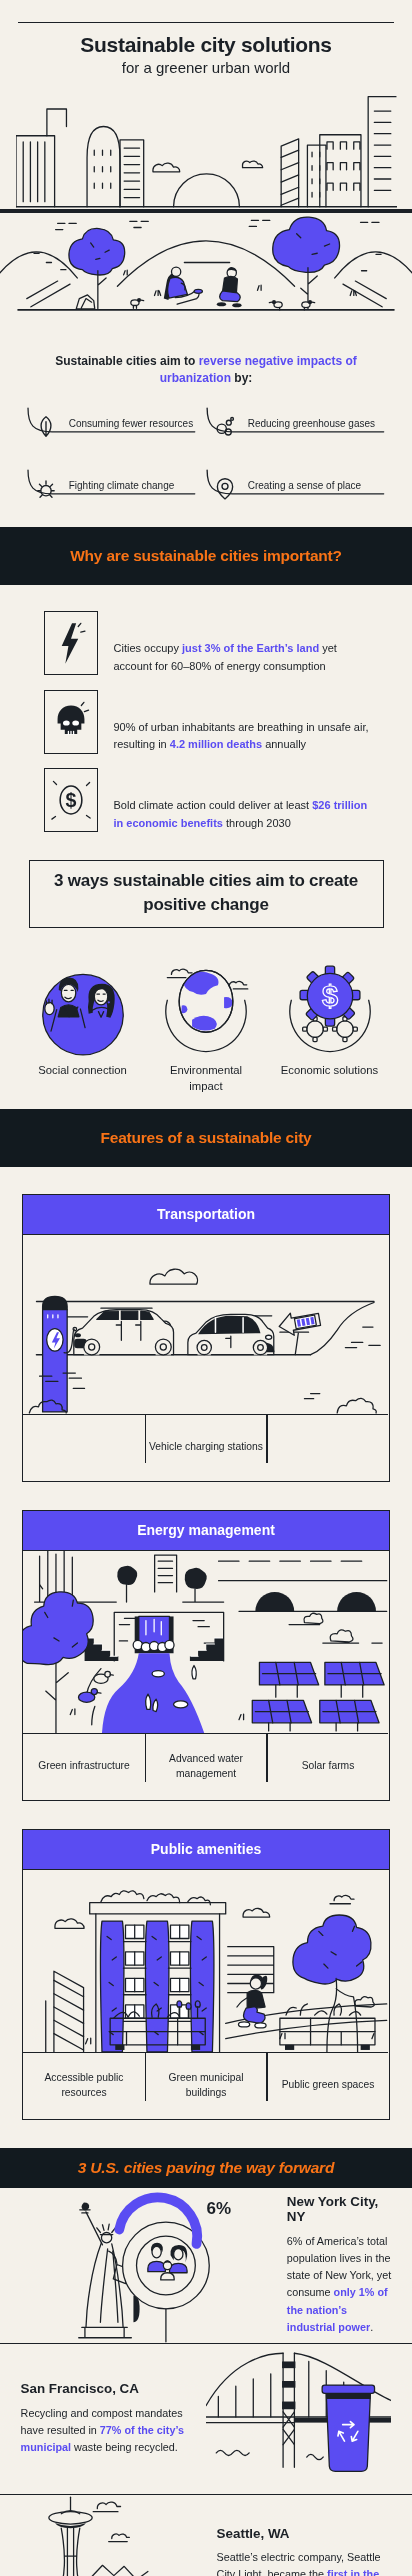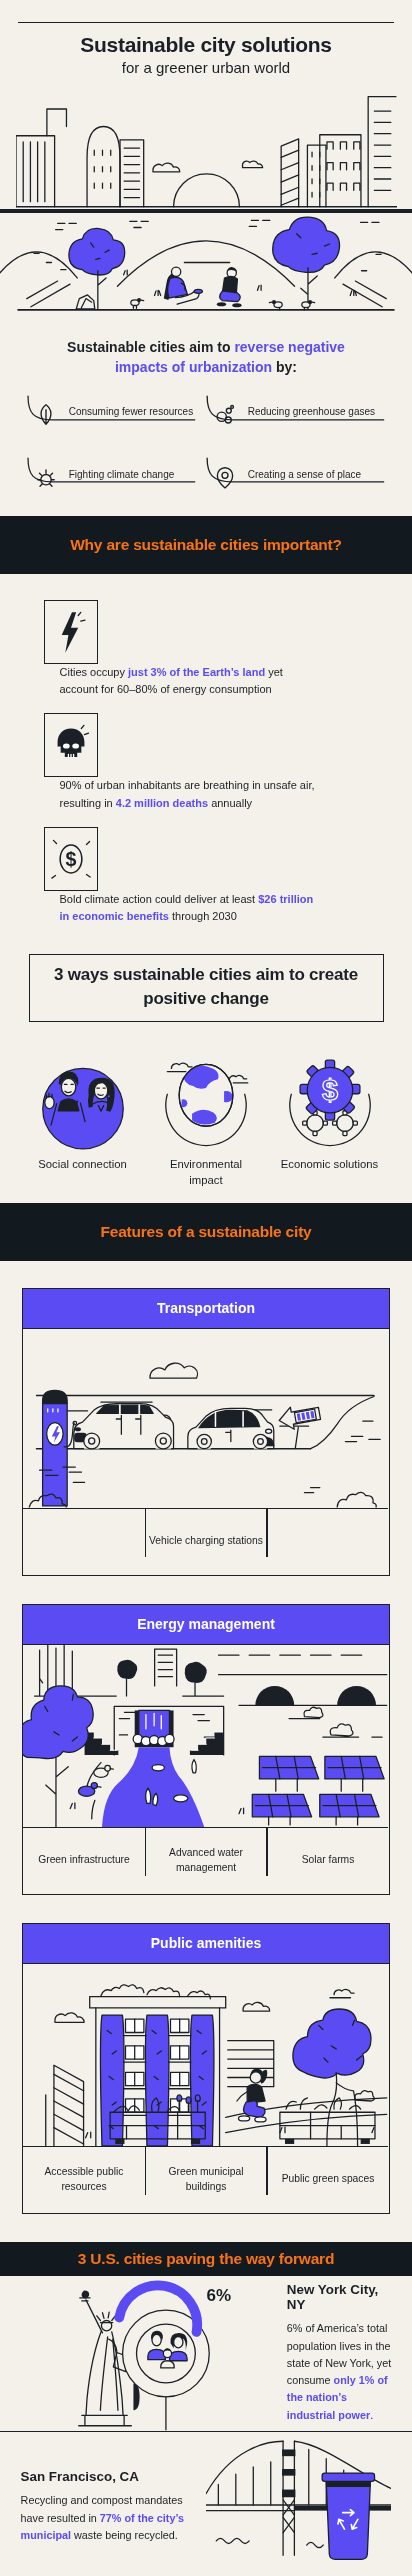--- a/index.html
+++ b/index.html
@@ -18,34 +18,34 @@
 
   
   .masthead{padding-top:21.6px;text-align:center;}
   .top-rule{width:376px;margin:0 auto;border-top:1.3px solid var(--ink);}
   .title{font-size:21px;font-weight:800;letter-spacing:-0.3px;margin-top:10.3px;}
   .subtitle{font-size:15px;font-weight:500;margin-top:2.1px;}
   .skyline{margin:3.1px auto 0;}
   .bar{height:3.6px;background:var(--ink);}
 
   .intro{padding-top:26px;text-align:center;}
-  .intro p{font-size:14px;font-weight:700;line-height:1.45;width:319px;margin:0 auto;}
+  .intro p{font-size:12px;font-weight:700;line-height:1.45;width:319px;margin:16px auto;}
   .hl{color:var(--purple);font-weight:700;}
 
   .benefits{width:368px;margin:14.4px auto 16.5px;display:grid;grid-template-columns:179px 189px;row-gap:17.5px;}
   .benefit{position:relative;height:45px;display:flex;align-items:center;padding-left:12.4px;}
   .benefit-curve{position:absolute;left:4.1px;top:3.1px;width:calc(100% - 8.2px);height:31px;}
   .benefit-label{font-size:10px;font-weight:500;margin-left:10.3px;padding-bottom:5.2px;}
 
   .band{height:58px;background:var(--dark);display:flex;align-items:center;justify-content:center;}
-  .band--small{height:34px;}
+  .band--small{height:40px;font-style:italic;}
   .band h2{color:#f97316;font-size:15.5px;font-weight:800;letter-spacing:-0.2px;}
 
   .stats{padding:26px 0 0 44px;}
-  .stat{display:flex;align-items:flex-start;margin-bottom:14.4px;flex-direction:column;}
+  .stat{display:flex;align-items:flex-end;margin-bottom:14.4px;}
   .stat-box{width:54px;height:64px;border:1.3px solid var(--ink);display:flex;align-items:center;justify-content:center;flex-shrink:0;background:var(--bg);}
   .stat-text{font-size:11px;line-height:1.6;margin-left:15.5px;width:258px;font-weight:500;}
 
   .ways-box{width:355px;margin:28px auto 0;border:1.3px solid var(--ink);padding:8.2px 5.2px 10.3px;text-align:center;}
   .ways-box h2{font-size:17px;font-weight:700;line-height:1.4;max-width:309px;margin:0 auto;letter-spacing:-0.2px;}
 
   .ways{width:355px;margin:31px auto 0;display:flex;justify-content:space-between;}
   .way{width:108px;text-align:center;}
   .way svg{margin:0 auto;}
   .way-label{margin-top:6px;font-size:11.3px;font-weight:500;line-height:1.38;}

